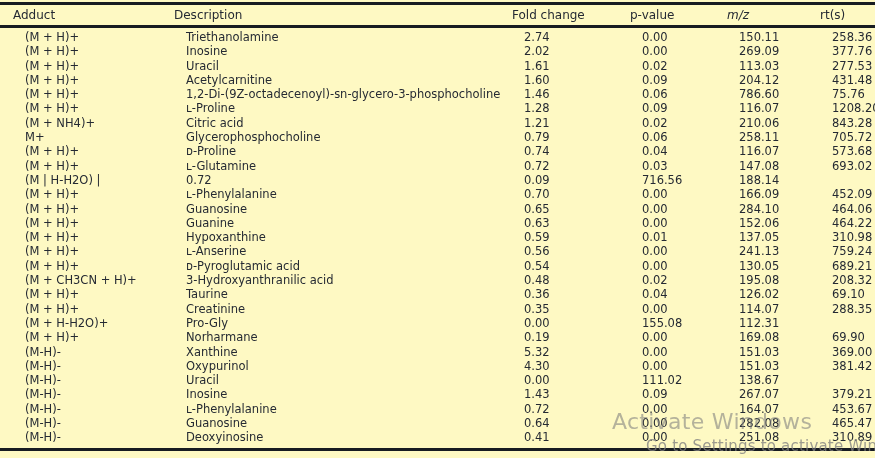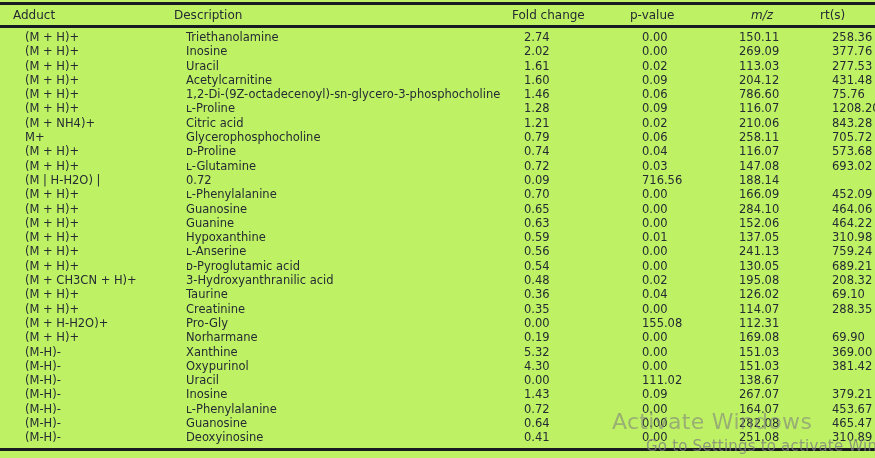--- a/index.html
+++ b/index.html
@@ -1,20 +1,20 @@
 <!DOCTYPE html>
 <html><head>
 <meta charset="utf-8">
 <style>
   html, body { margin: 0; padding: 0; background: #ffffff; }
   .page {
     position: relative;
     width: 875px;
     height: 458px;
-    background: #bef264;
+    background: #fef9c3;
     overflow: hidden;
     font-family: "DejaVu Sans", "Liberation Sans", sans-serif;
     color: #252a33;
   }
   .rule {
     position: absolute;
     left: 0;
     right: 0;
     height: 2.5px;
     background: #181c22;
@@ -32,21 +32,21 @@
   }
   .header-row {
     position: absolute;
     top: 5px;
     left: 0;
     height: 20px;
     line-height: 20px;
     font-size: 12px;
   }
   .header-cell { white-space: nowrap; }
-  .italic { font-style: italic; margin-left: 24px; }
+  .italic { font-style: italic; }
 
   .tbody {
     position: absolute;
     top: 30px;
     left: 0;
     width: 100%;
     margin-left: 12px;
   }
   .row {
     height: 14.31px;

